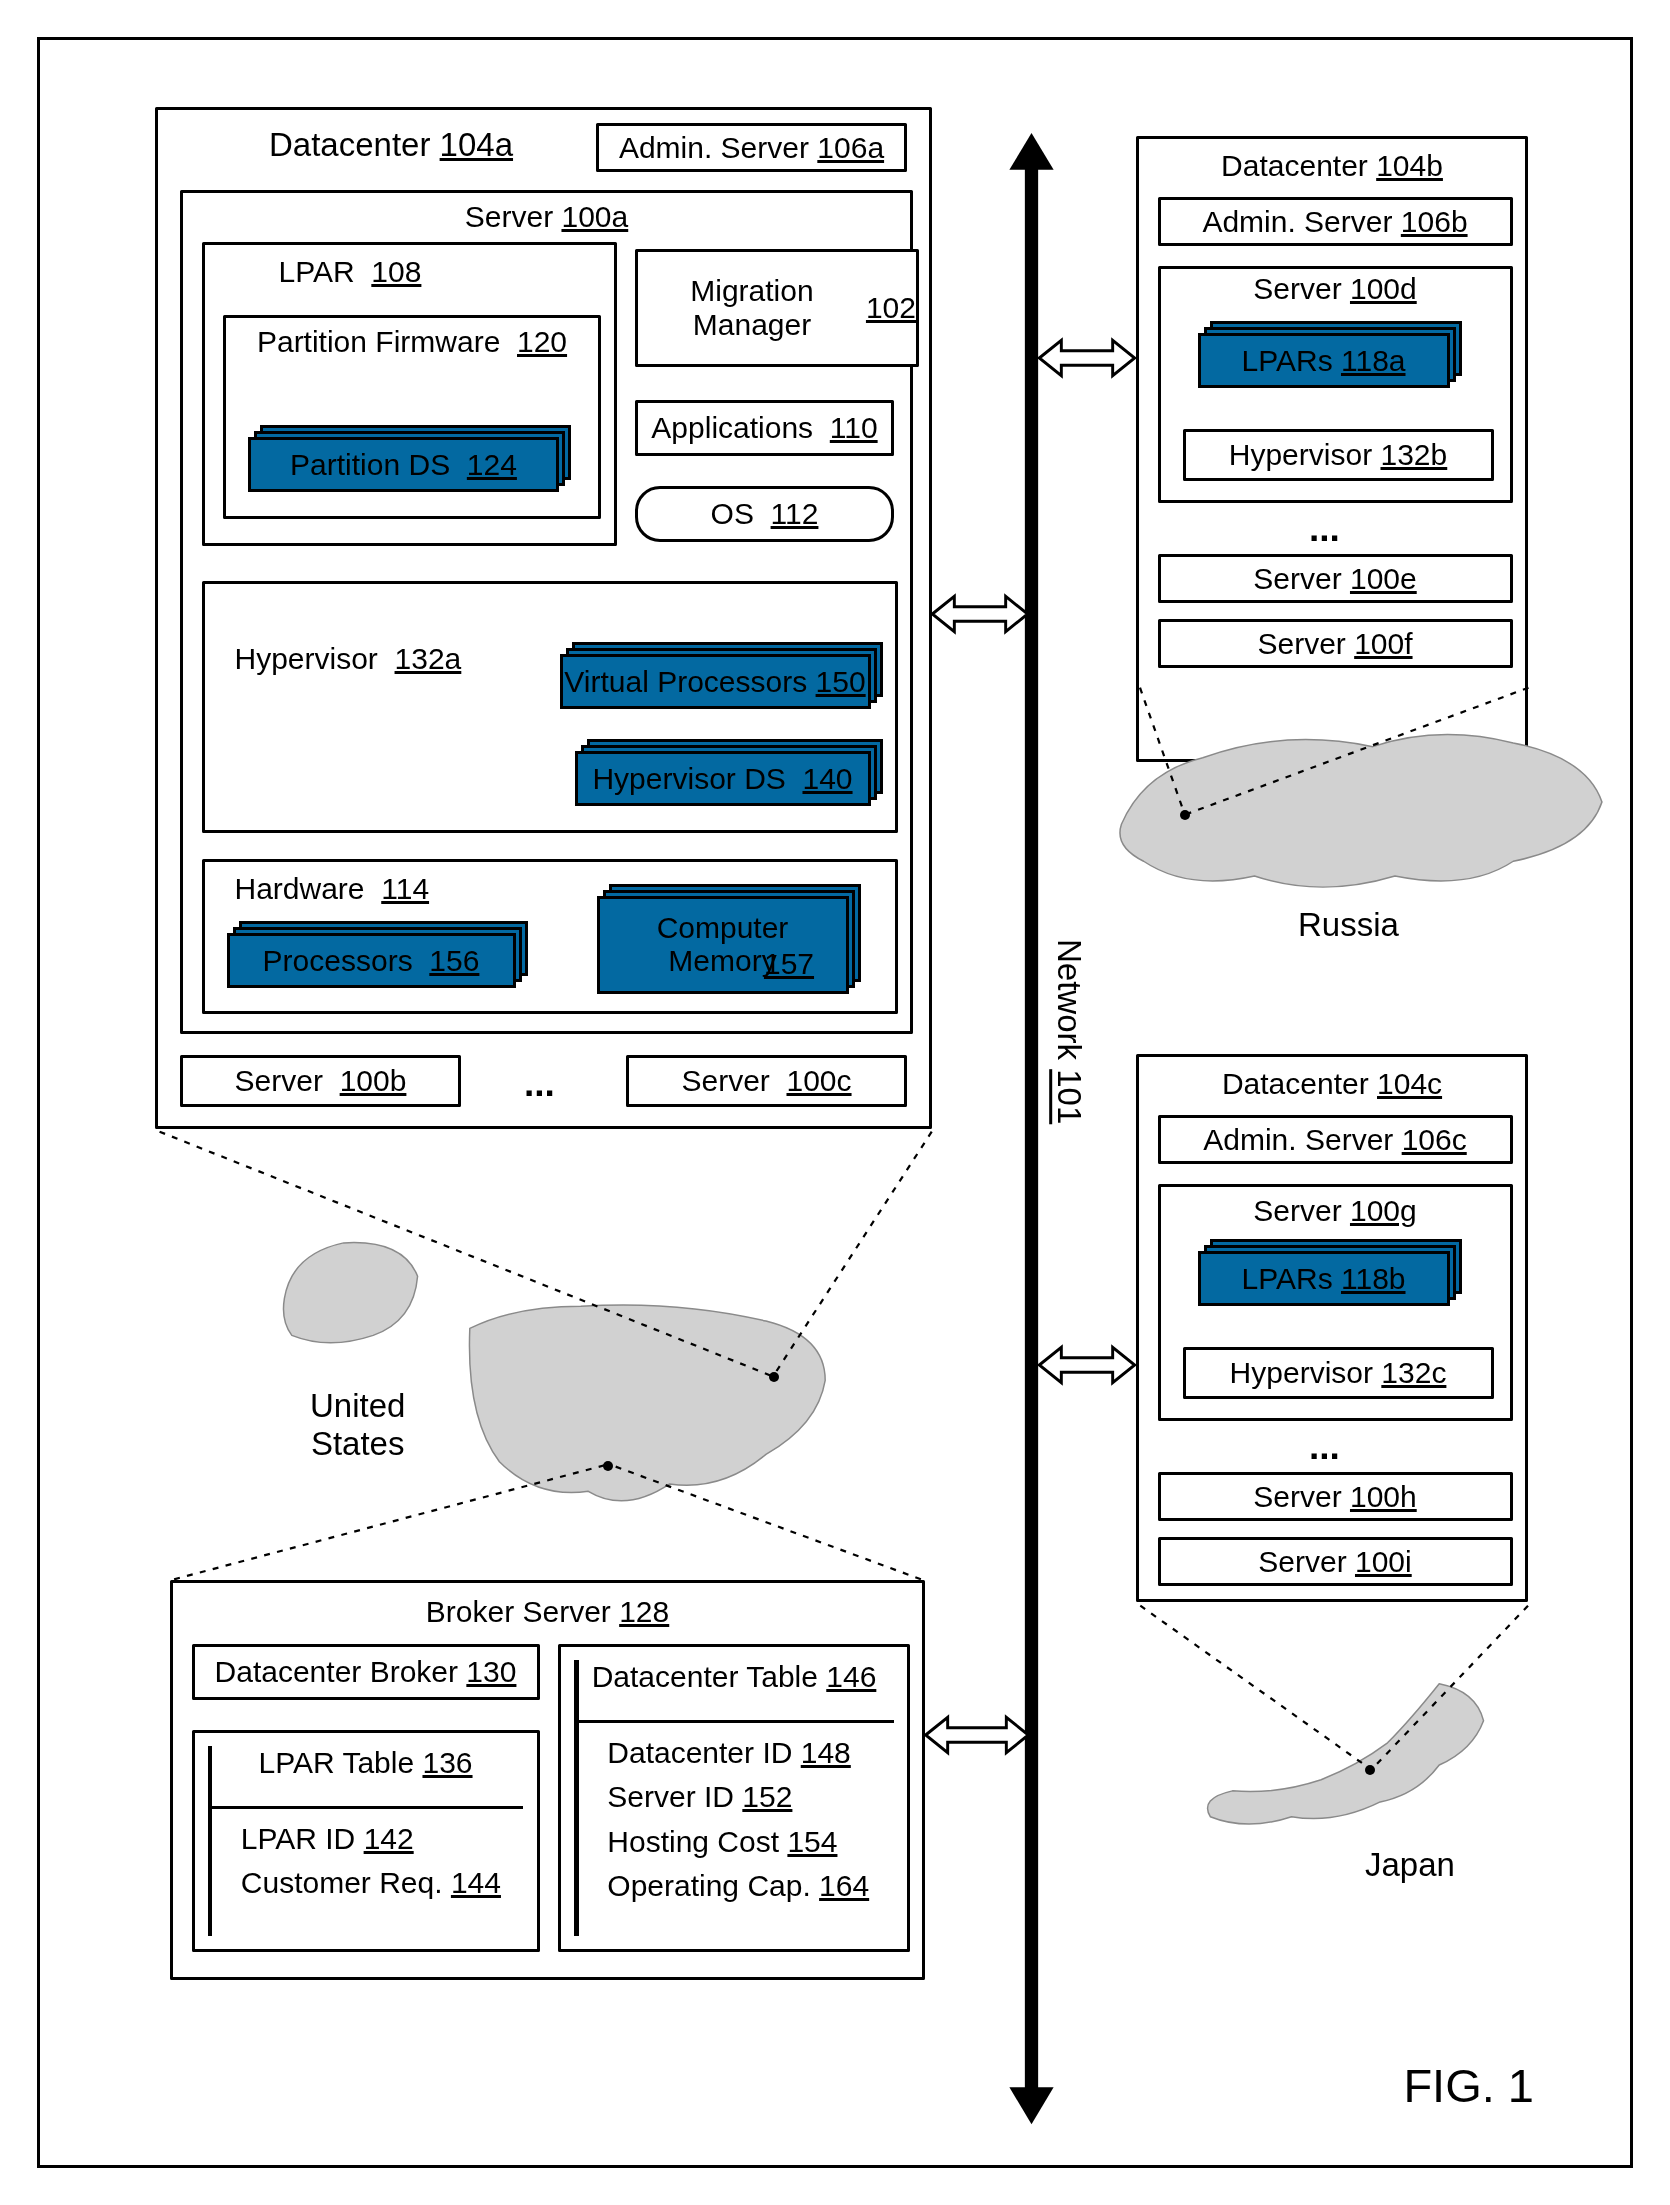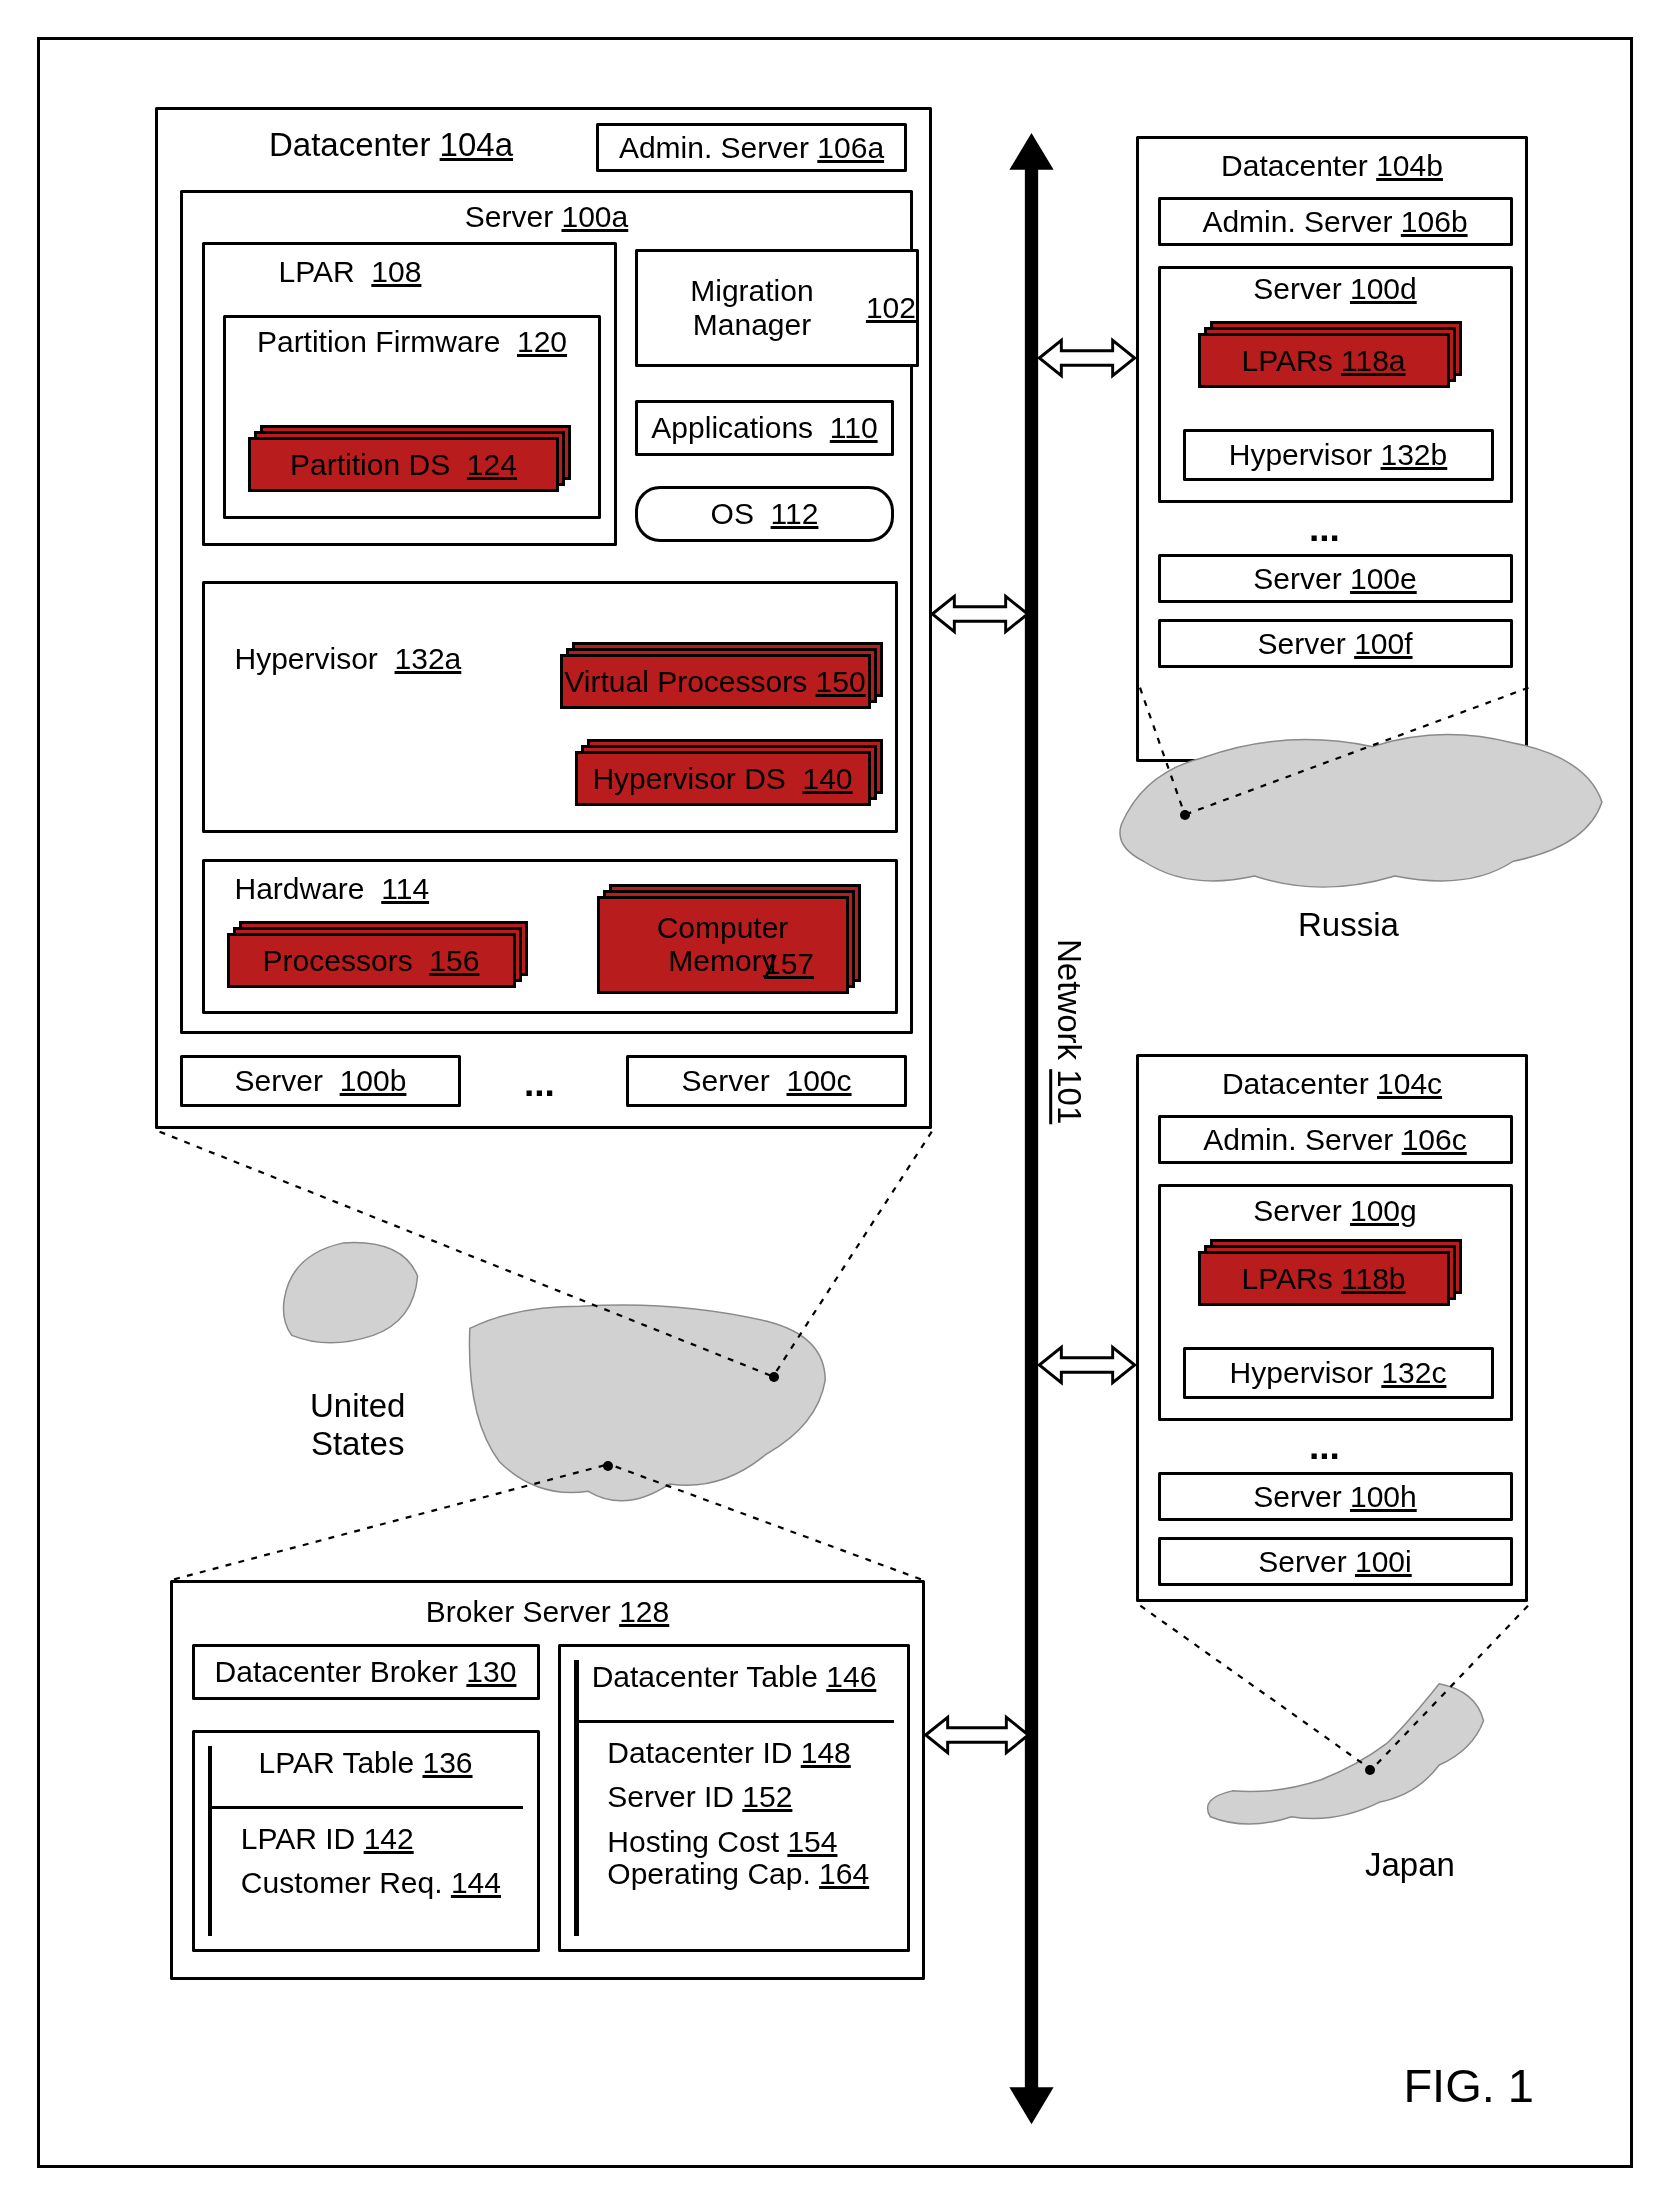--- a/index.html
+++ b/index.html
@@ -32,21 +32,21 @@
   }
   .hatch {
     background-image: repeating-linear-gradient(60deg, #999 0 6px, #fff 6px 16.3px);
   }
   .stack {
     position: relative;
   }
   .stack .card {
     position: absolute;
     inset: 0;
-    background:#b91c1c;
+    background:#0369a1;
     border:3px solid #000;
     align-items:center;
   }
   .stack .card.s1 { transform: translate(6px, -6px); }
   .stack .card.s2 { transform: translate(12px, -12px); }
   .ellipsis { position:absolute; font-size:37px; font-weight:700; }
   .country-label { position:absolute; font-size:33px; }
   .fig-label { position:absolute; font-size:47px; }
   .net-label { position:absolute; font-size:33px; writing-mode: vertical-rl; }
   .dot { position:absolute; width:10.4px; height:10.4px; border-radius:50%; background:#000; }
@@ -299,21 +299,21 @@
 
     <div class="inner-box" style="position:absolute; left:385px; top:61px; width:352px; height:308px;">
       <div style="position:absolute; left:13.3px; top:13.3px; bottom:13.3px; width:4.4px; background:#000;"></div>
       <div class="label-text" style="padding:13.3px 0 9px 0;">
         <span>Datacenter Table</span>&nbsp;<span class="ref">146</span>
       </div>
       <div style="position:absolute; left:13.3px; right:13.3px; top:73px; height:3px; background:#000;"></div>
       <div class="label-text centered-left" style="position:absolute; left:30px; top:89px;"><span>Datacenter ID</span>&nbsp;<span class="ref">148</span></div>
       <div class="label-text centered-left" style="position:absolute; left:30px; top:133px;"><span>Server ID</span>&nbsp;<span class="ref">152</span></div>
       <div class="label-text centered-left" style="position:absolute; left:30px; top:178px;"><span>Hosting Cost</span>&nbsp;<span class="ref">154</span></div>
-      <div class="label-text centered-left" style="position:absolute; left:30px; top:210px;"><span>Operating Cap.</span>&nbsp;<span class="ref">164</span></div>
+      <div class="label-text centered-left" style="position:absolute; left:30px; top:222px;"><span>Operating Cap.</span>&nbsp;<span class="ref">164</span></div>
     </div>
   </div>
 
   <svg class="connector" style="left:885px; top:1673px;" width="104" height="44" viewBox="0 0 140 60">
     <polygon points="0,30 30,6 30,20 110,20 110,6 140,30 110,54 110,40 30,40 30,54" fill="#fff" stroke="#000" stroke-width="4"></polygon>
   </svg>
 
   <svg class="connector" style="left:130px; top:1421px;" width="755" height="122" viewBox="0 0 1020 165">
     <line x1="5" y1="160" x2="590" y2="5" stroke="#000" stroke-width="3" class="dash"></line>
     <line x1="1015" y1="160" x2="595" y2="5" stroke="#000" stroke-width="3" class="dash"></line>

